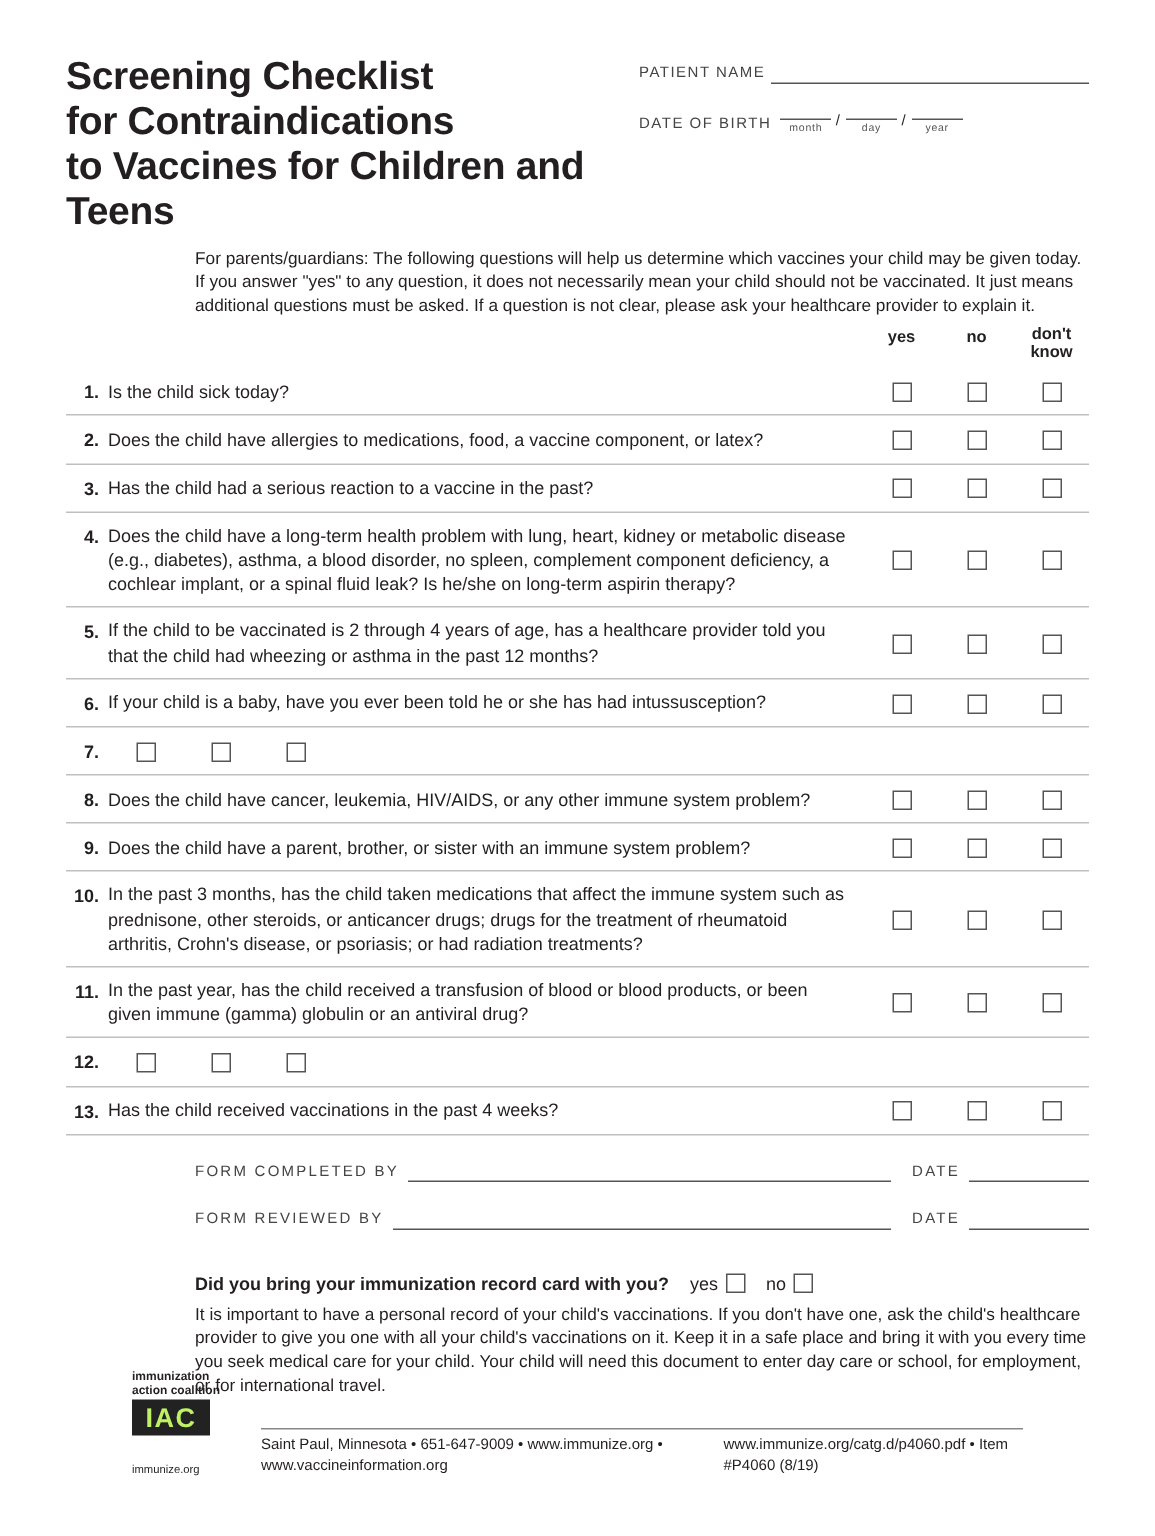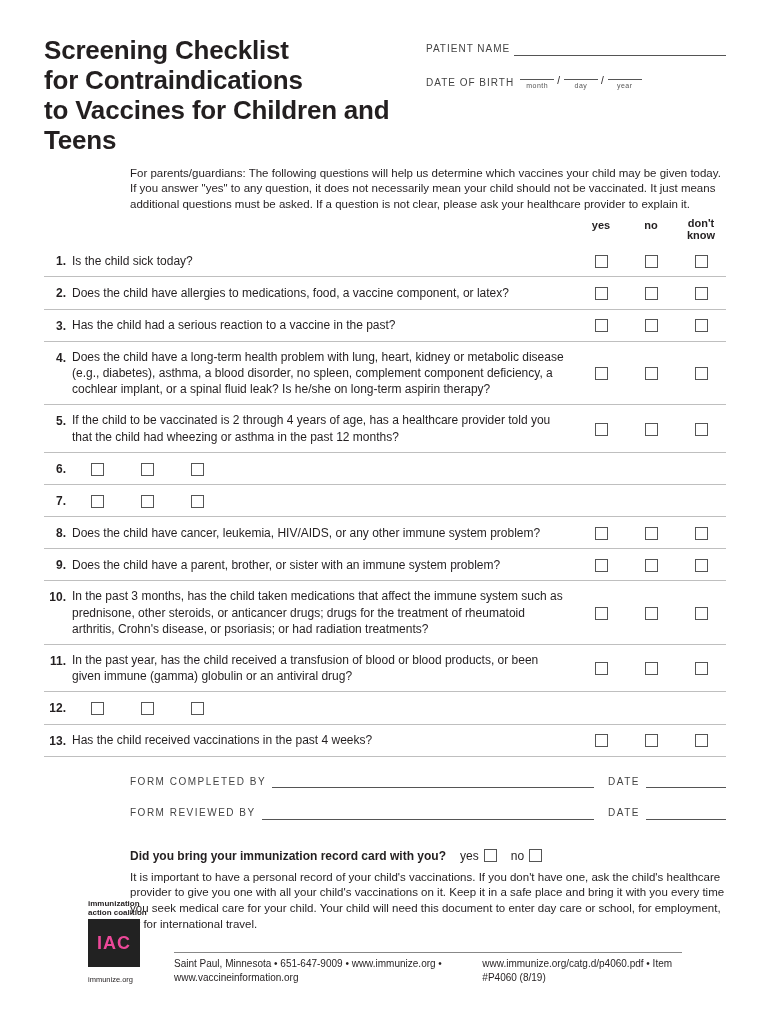--- a/index.html
+++ b/index.html
@@ -66,25 +66,25 @@
   .sig-date-rule { width:80px; border-bottom:1px solid #555; height:10px;}
   .record-q { font-weight:700; font-size:12px; display:flex; align-items:center; gap:14px; margin-bottom:6px;margin-top:28px;}
   .record-q .opt { font-weight:400; display:flex; align-items:center; gap:5px; }
   .record-text { font-size:11.5px; }
   .bottom-bar {
     position:absolute; bottom:20px; left:44px; right:44px;
     display:flex; align-items:flex-end; gap:14px;
   }
   .iac-block { width:72px; font-size:8px; line-height:1.05; font-weight:700;}
   .iac-logo {
-    width:52px; height:48px; background:#222; color:#ec4899;
+    width:52px; height:24px; background:#222; color:#bef264;
     display:flex; align-items:center; justify-content:center;
     font-weight:700; font-size:18px; letter-spacing:1px; margin-top:2px;
   }
-  .iac-site { font-size:7.5px; font-weight:400; margin-top:9px; }
+  .iac-site { font-size:7.5px; font-weight:400; margin-top:19px; }
   .bottom-info { flex:1; border-top:1px solid #888; padding-top:4px; font-size:10px; display:flex; }
   .page { position:relative; width:100%; height:100%; }
 </style>
 </head>
 <body>
 <div class="page">
 
 <div class="top-row">
   <div class="title-block">
     <h1>
@@ -173,20 +173,21 @@
         <div class="qnum">5.</div>
         <div class="qtext">If the child to be vaccinated is 2 through 4 years of age, has a healthcare provider told you that the child had wheezing or asthma in the past 12 months?</div>
         <div class="boxes">
           <div class="cb"><span class="cb-input"></span></div>
           <div class="cb"><span class="cb-input"></span></div>
           <div class="cb"><span class="cb-input"></span></div>
         </div>
       </li>
       <li>
         <div class="qnum">6.</div>
+        <div class="qtext">If your child is a baby, have you ever been told he or she has had intussusception?</div>
         <div class="boxes">
           <div class="cb"><span class="cb-input"></span></div>
           <div class="cb"><span class="cb-input"></span></div>
           <div class="cb"><span class="cb-input"></span></div>
         </div>
       </li>
       <li>
         <div class="qnum">7.</div>
         <div class="boxes">
           <div class="cb"><span class="cb-input"></span></div>

